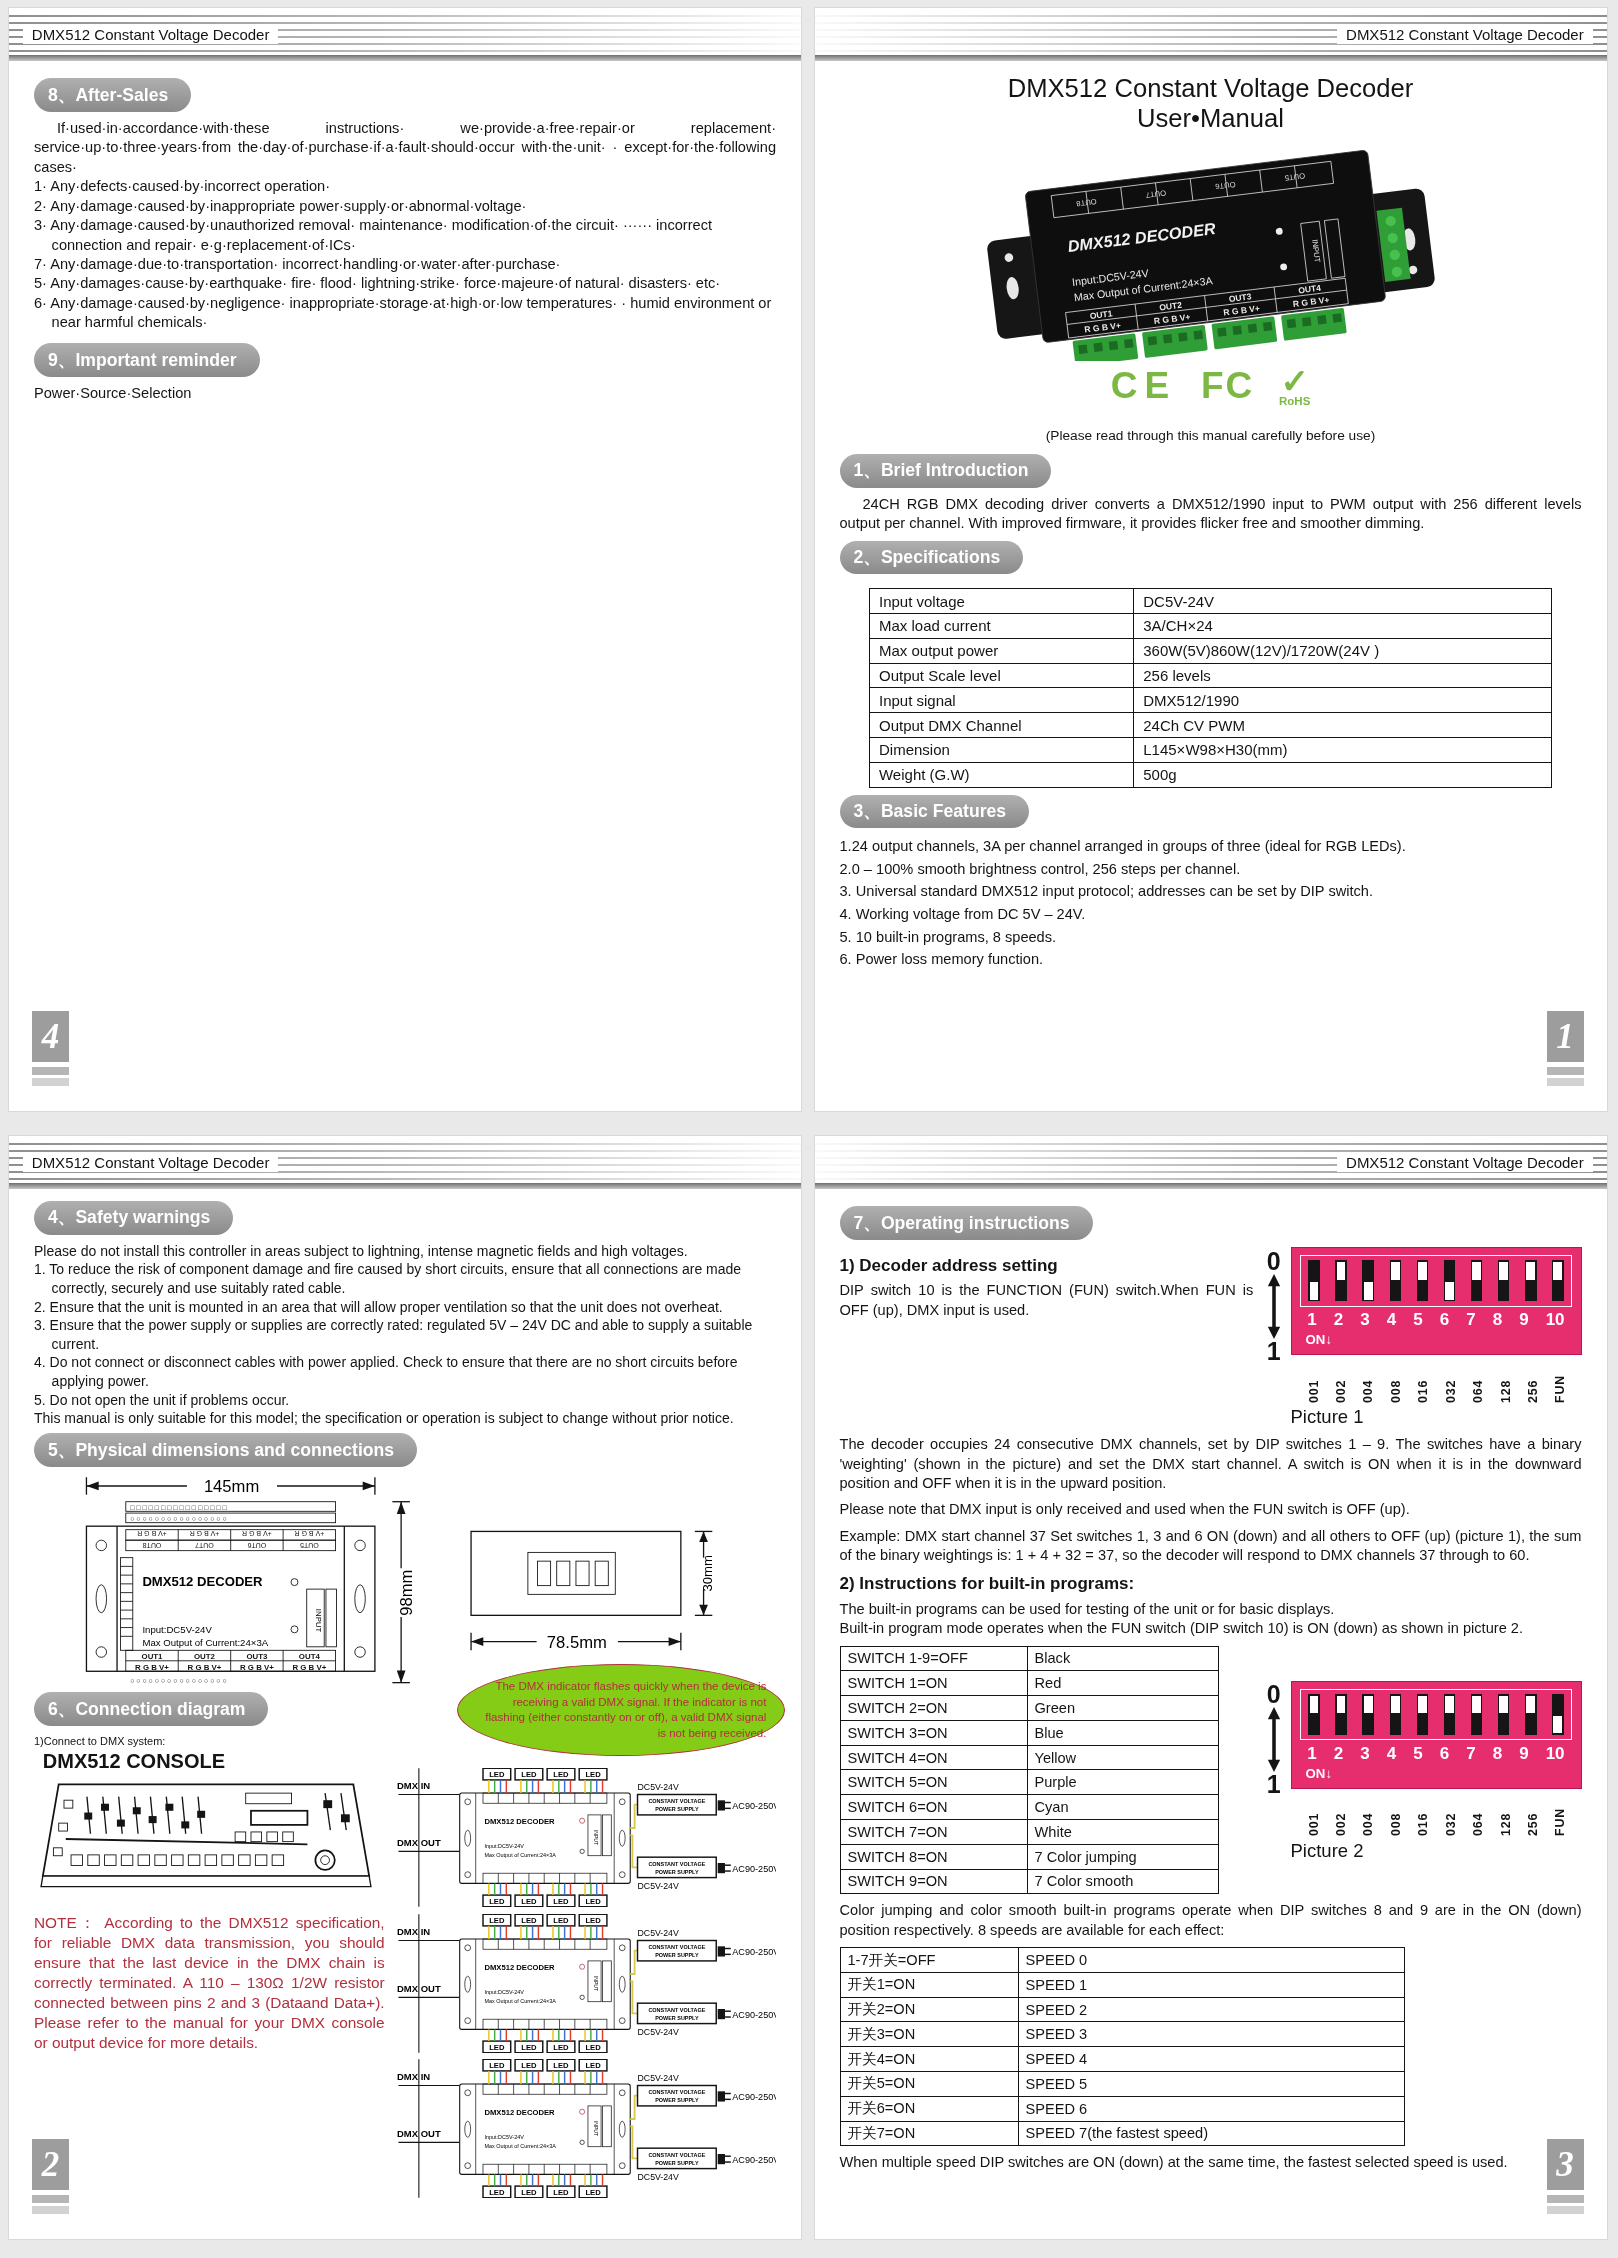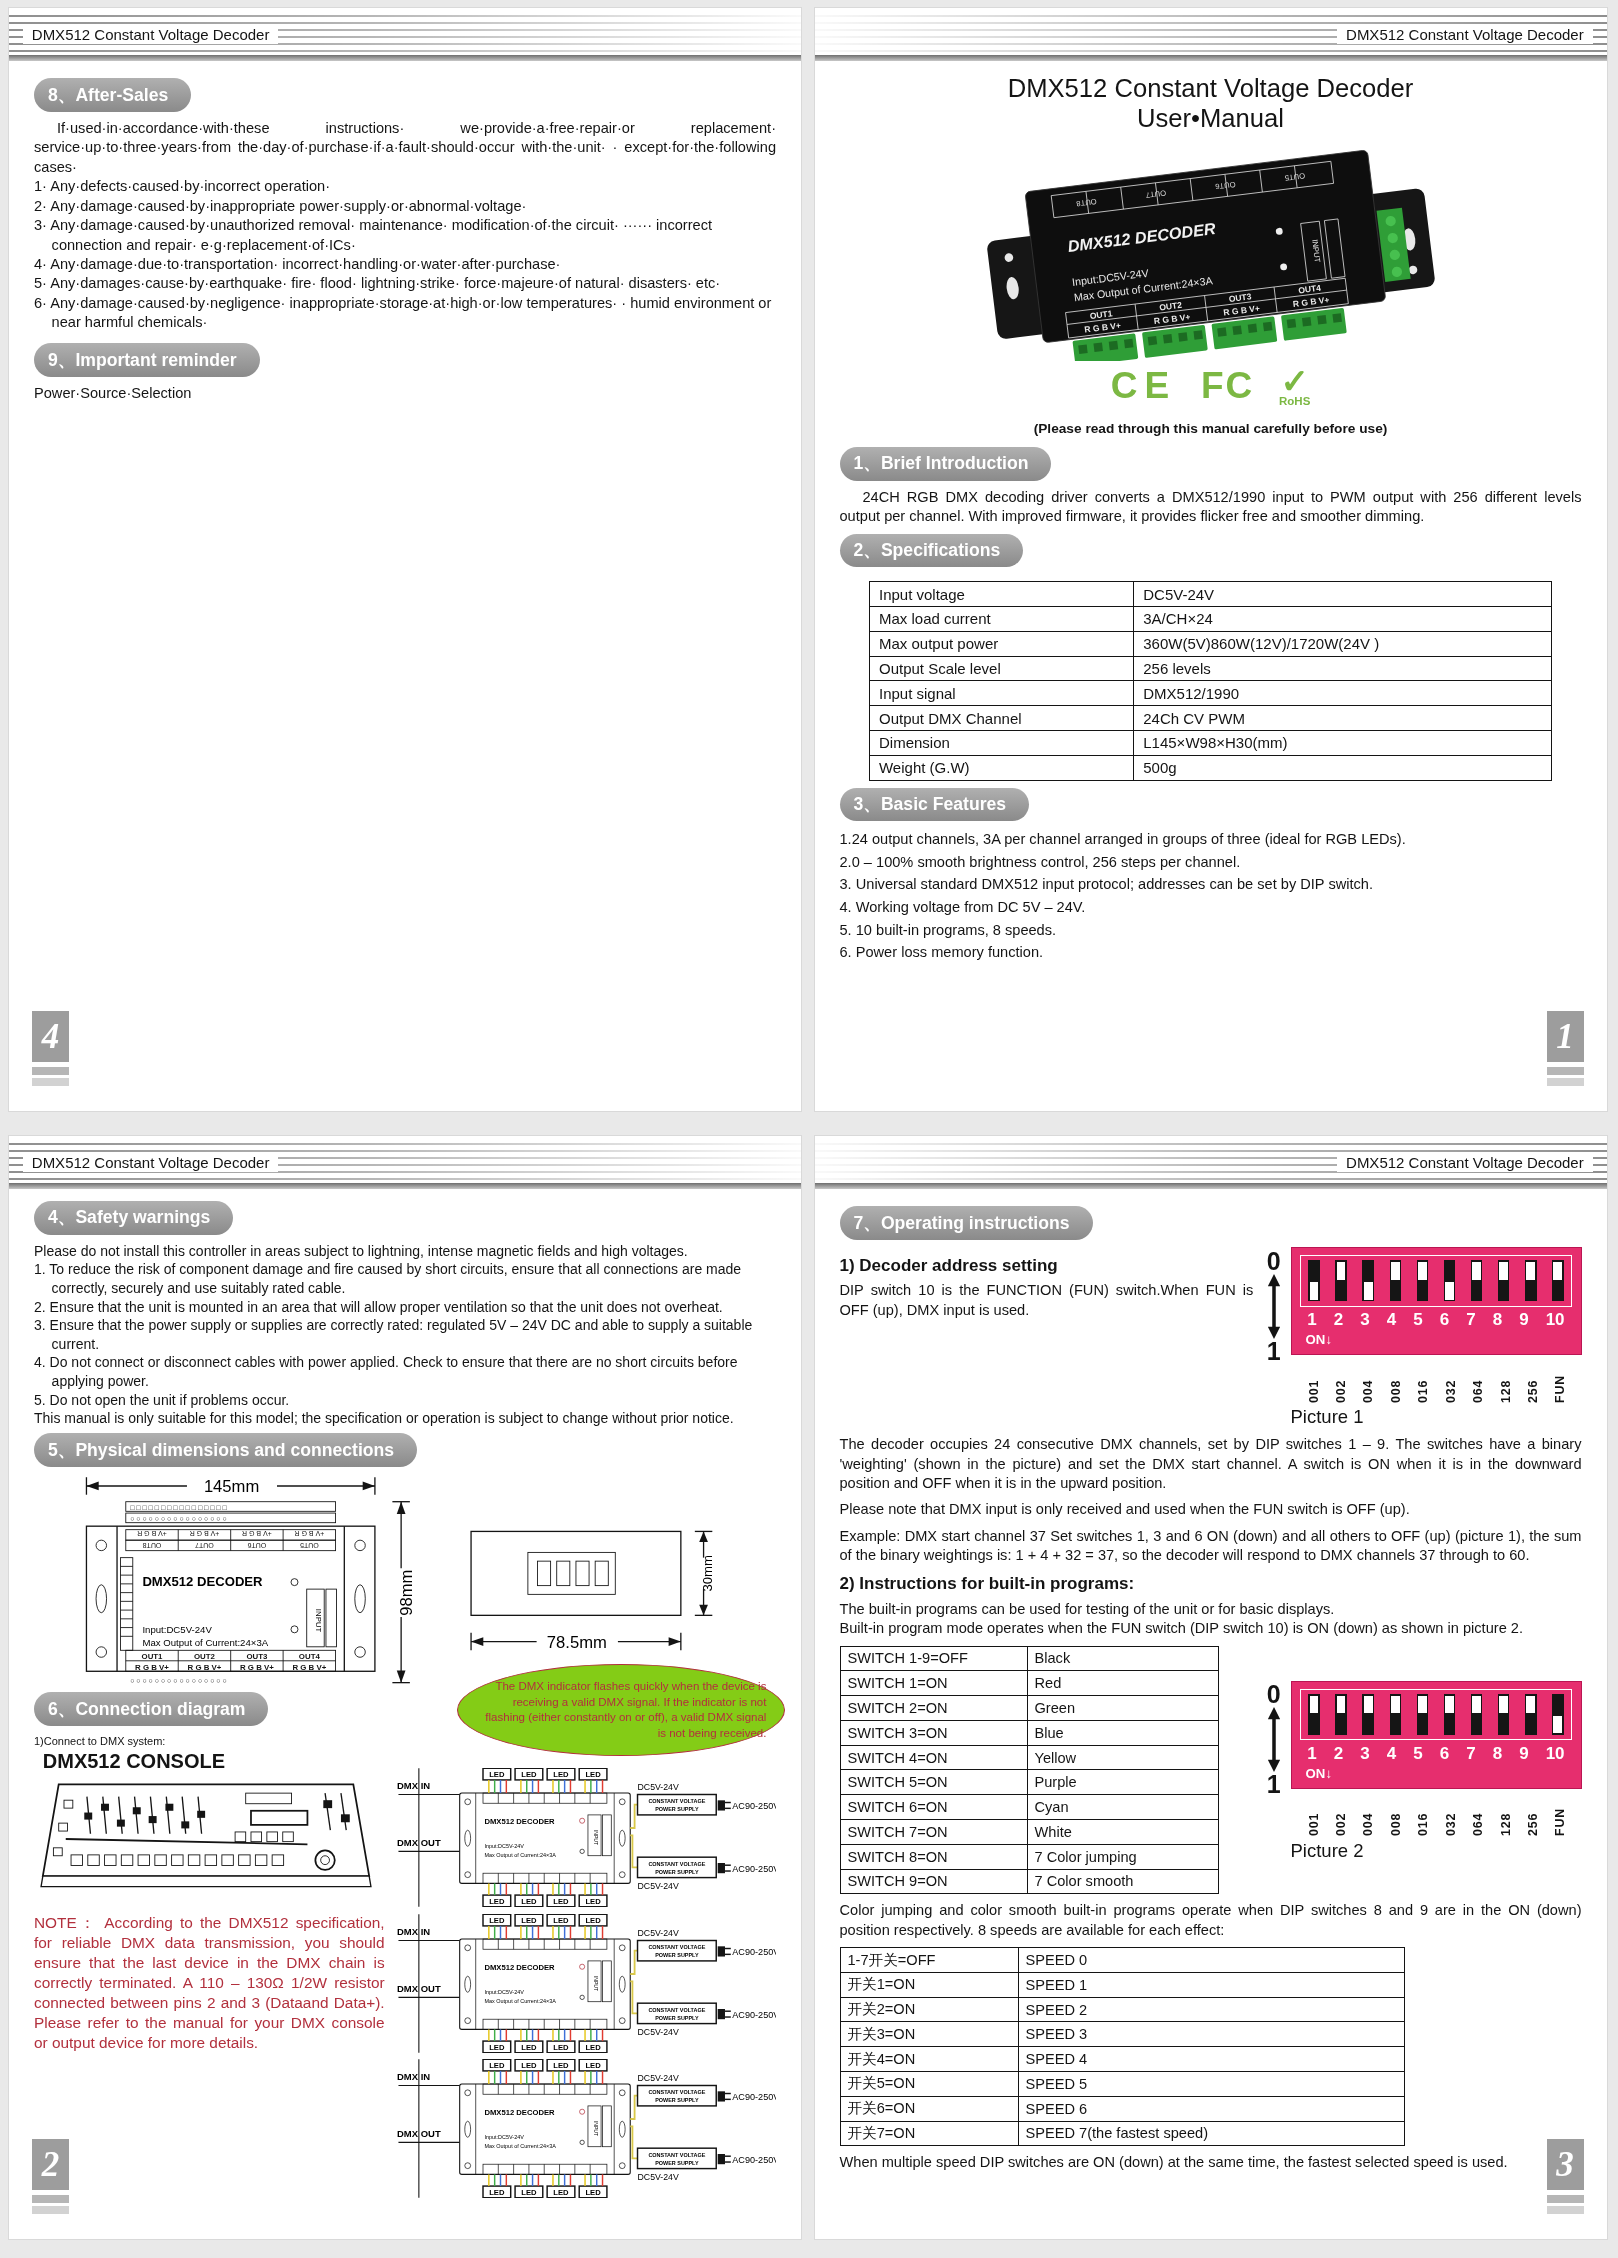--- a/index.html
+++ b/index.html
@@ -34,21 +34,21 @@
 
   
   .doc-title{text-align:center;font-size:25.6px;line-height:1.18;margin-top:7px;}
   .photo-wrap{text-align:center;margin:5.3px 0 0;}
   .logos{display:flex;justify-content:center;align-items:flex-end;gap:25px;margin-top:1.8px;}
   .logo-ce{font-size:37px;font-weight:bold;color:#7cb843;letter-spacing:7px;}
   .logo-fcc{font-size:37px;font-weight:bold;color:#7cb843;letter-spacing:1.8px;}
   .logo-rohs{display:flex;flex-direction:column;align-items:center;color:#7cb843;}
   .logo-rohs .check{font-size:34px;line-height:.8;font-weight:bold;}
   .logo-rohs .lbl{font-size:11.5px;font-weight:bold;}
-  .read-note{text-align:center;font-size:13.7px;margin-top:14px;font-weight:bold;}
+  .read-note{text-align:center;font-size:13.7px;margin-top:21px;}
   table.spec{border-collapse:collapse;width:92%;margin:7px auto 3.5px;}
   table.spec td{border:1.8px solid #141414;font-size:15px;padding:0.9px 8.8px;height:22px;}
   table.spec tr.head td{background:#8f8f8f;color:#fff;font-weight:bold;}
   .feat{font-size:14.6px;line-height:1.55;}
 
   
   .dip-wrap{display:flex;align-items:flex-start;}
   .dip-side{display:flex;flex-direction:column;align-items:center;margin:1.8px 8.8px 0 0;font-weight:bold;font-size:25px;line-height:1;}
   .dip-col{width:291px;}
   .dip-body{background:#e62e6e;border:1.8px solid #bb1553;padding:7px 8.8px 7px;}
@@ -87,21 +87,21 @@
       <div class="stripes"></div>
       <span class="htitle">DMX512 Constant Voltage Decoder</span>
       <div class="hbar"></div>
     </div>
     <div class="page-inner">
       <div class="pill">8、After-Sales</div>
       <div class="body-text just indent">If·used·in·accordance·with·these instructions· we·provide·a·free·repair·or replacement· service·up·to·three·years·from the·day·of·purchase·if·a·fault·should·occur with·the·unit· · except·for·the·following cases·</div>
       <div class="li">1· Any·defects·caused·by·incorrect operation·</div>
       <div class="li">2· Any·damage·caused·by·inappropriate power·supply·or·abnormal·voltage·</div>
       <div class="li">3· Any·damage·caused·by·unauthorized removal· maintenance· modification·of·the circuit· ······ incorrect connection and repair· e·g·replacement·of·ICs·</div>
-      <div class="li">4· Any·damage·due·to·transportation· incorrect·handling·or·water·after·purchase·</div>
+      <div class="li">7· Any·damage·due·to·transportation· incorrect·handling·or·water·after·purchase·</div>
       <div class="li">5· Any·damages·cause·by·earthquake· fire· flood· lightning·strike· force·majeure·of natural· disasters· etc·</div>
       <div class="li">6· Any·damage·caused·by·negligence· inappropriate·storage·at·high·or·low temperatures· · humid environment or near harmful chemicals·</div>
       <div class="pill mt12">9、Important reminder</div>
       <div class="body-text">Power·Source·Selection</div>
     </div>
     <div class="badge bl">
       <div class="num">4</div>
       <div class="b1"></div>
       <div class="b2"></div>
     </div>

